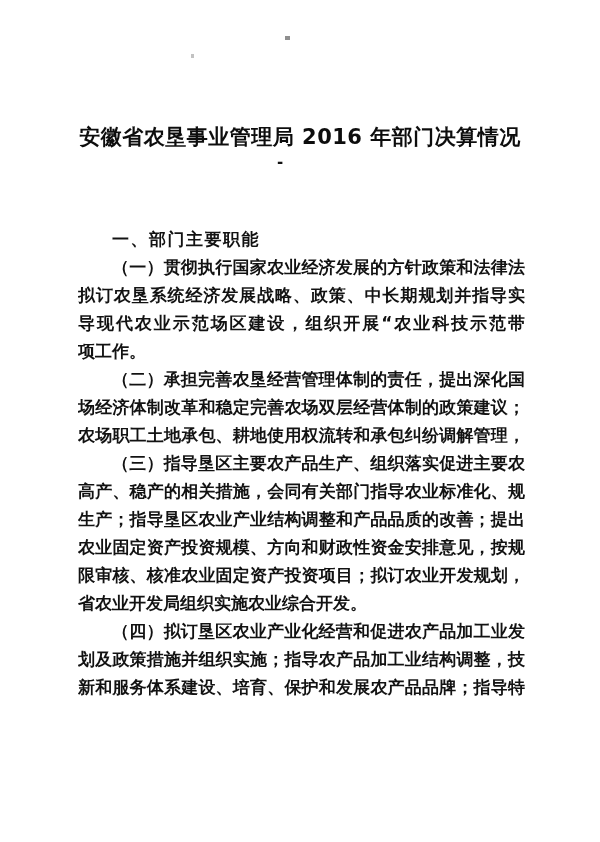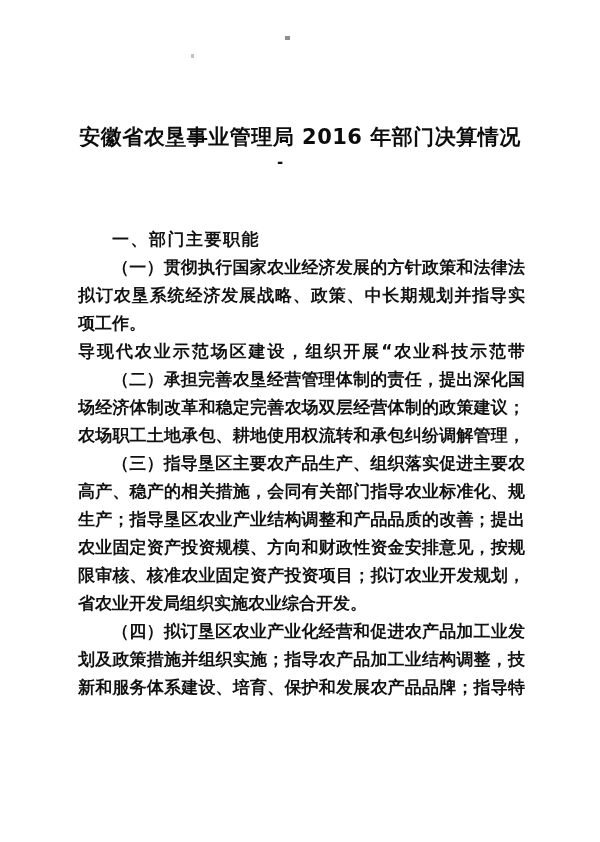--- a/index.html
+++ b/index.html
@@ -79,22 +79,22 @@
   <h1 class="doc-title">安徽省农垦事业管理局 2016 年部门决算情况</h1>
 
   <div class="title-mark">-</div>
 
   <div class="content">
     <div class="section-heading">一、部门主要职能</div>
 
     <div class="para">
         <div class="docline">（一）贯彻执行国家农业经济发展的方针政策和法律法规，</div>
         <div class="docline">拟订农垦系统经济发展战略、政策、中长期规划并指导实施。指</div>
+        <div class="docline">导现代农业示范场区建设，组织开展“农业科技示范带动”的各</div>
         <div class="docline last">项工作。</div>
-        <div class="docline">导现代农业示范场区建设，组织开展“农业科技示范带动”的各</div>
       </div>
 
     <div class="para">
         <div class="docline">（二）承担完善农垦经营管理体制的责任，提出深化国有农</div>
         <div class="docline">场经济体制改革和稳定完善农场双层经营体制的政策建议；指导</div>
         <div class="docline">农场职工土地承包、耕地使用权流转和承包纠纷调解管理，指导</div>
       </div>
 
     <div class="para">
         <div class="docline">（三）指导垦区主要农产品生产、组织落实促进主要农产品</div>

